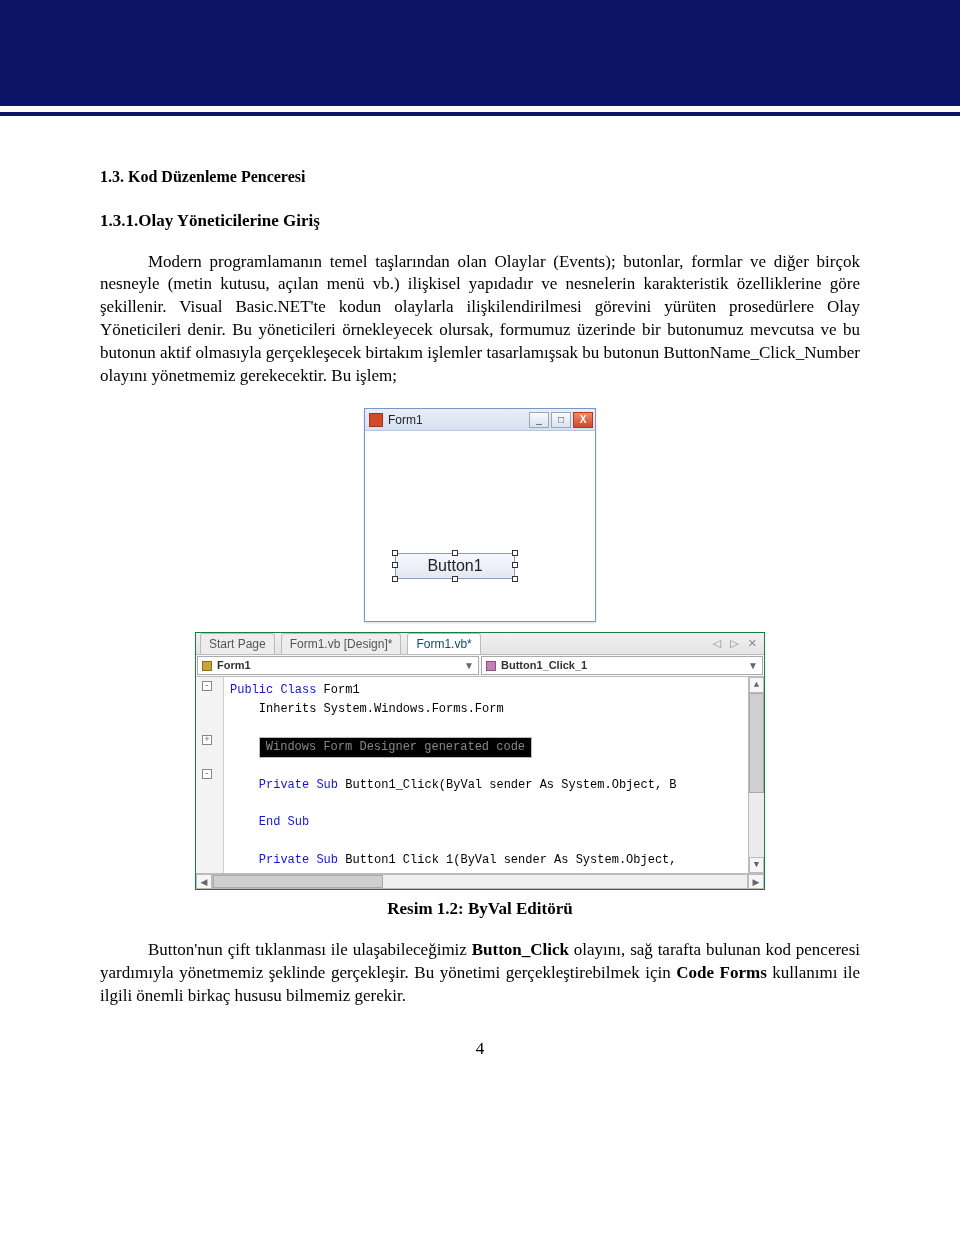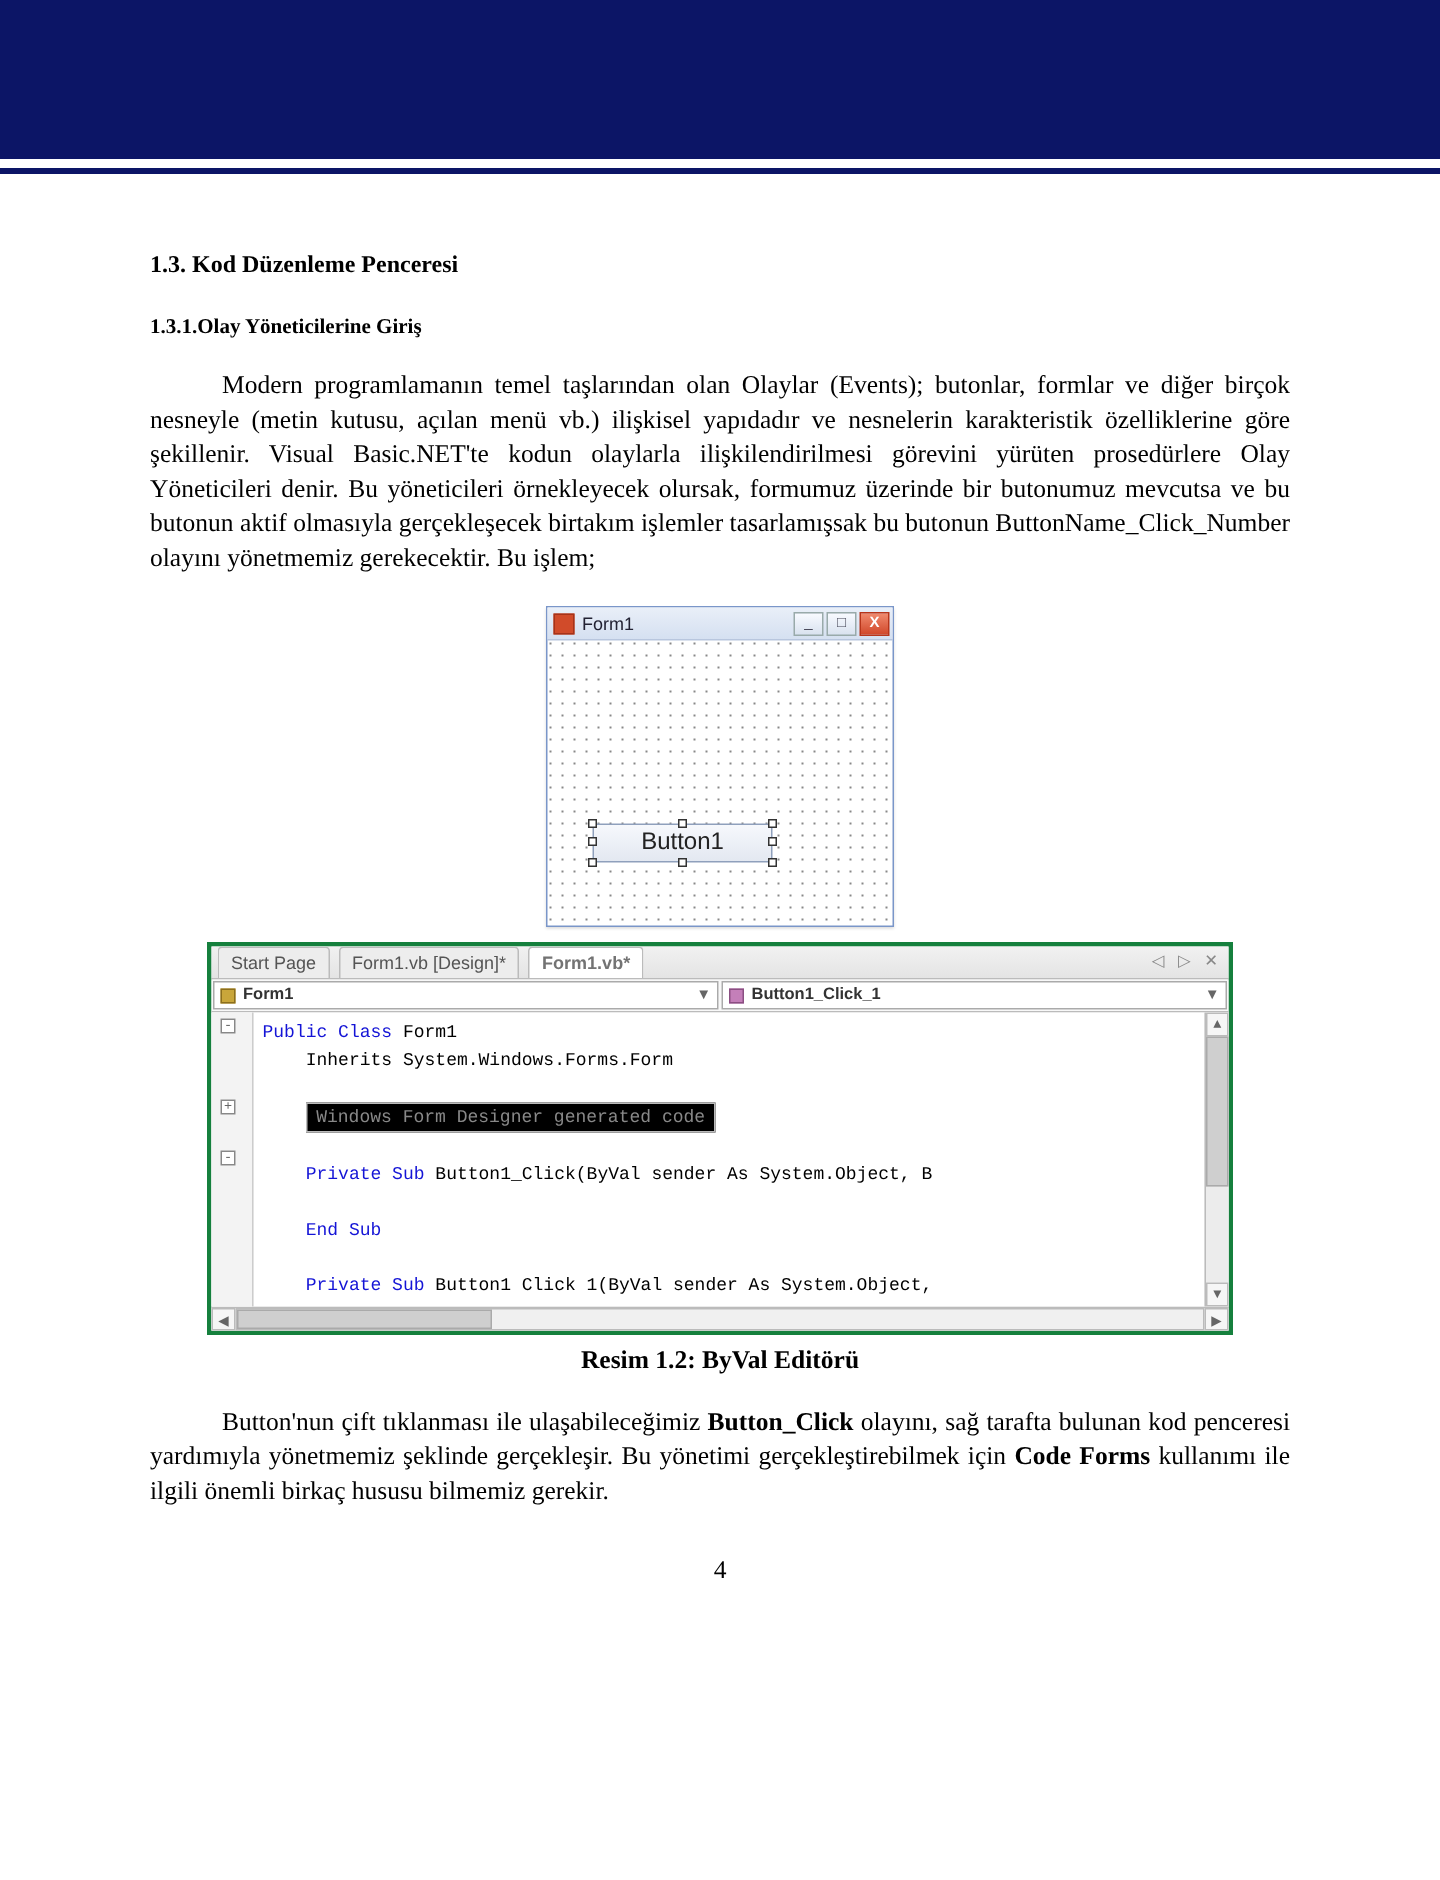--- a/index.html
+++ b/index.html
@@ -28,21 +28,21 @@
     width: 760px;
     margin: 0 auto;
     padding: 50px 0 40px 0;
   }
   h2.section-title {
     font-size: 16px;
     font-weight: bold;
     margin: 0 0 22px 0;
   }
   h3.sub-title {
-    font-size: 14px;
+    font-size: 17px;
     font-weight: bold;
     margin: 0 0 18px 0;
   }
   p.body-text {
     margin: 0 0 20px 0;
     text-align: justify;
     text-indent: 48px;
   }
   .figure-wrap {
     text-align: center;
@@ -119,22 +119,22 @@
   .handle {
     position: absolute;
     width: 6px; height: 6px;
     background: #fff;
     border: 1px solid #333;
   }
 
   
   .code-editor {
     display: inline-block;
-    width: 684px;
-    border: 3px solid #15803d;
+    width: 570px;
+    border: 1px solid #15803d;
     font-family: Tahoma, Arial, sans-serif;
     font-size: 12px;
     background: #f4f4f4;
     text-align: left;
   }
   .tabstrip {
     display: flex;
     align-items: center;
     height: 22px;
     background: linear-gradient(#f1f1f1,#e4e4e4);
@@ -143,21 +143,21 @@
   }
   .tab {
     padding: 2px 8px;
     border: 1px solid #bbb;
     border-bottom: none;
     background: #ededed;
     margin-right: 6px;
     color: #555;
     border-radius: 3px 3px 0 0;
   }
-  .tab.active { background: #fff; color: #737373; font-weight: bold; }
+  .tab.active { background: #fff; color: #0c4a6e; font-weight: normal; }
   .tab-tools { margin-left: auto; color: #888; letter-spacing: 3px; font-size: 11px; }
   .combo-row {
     display: flex;
     height: 22px;
     border-bottom: 1px solid #bbb;
     background: #f8f8f8;
   }
   .combo {
     flex: 1;
     display: flex;

